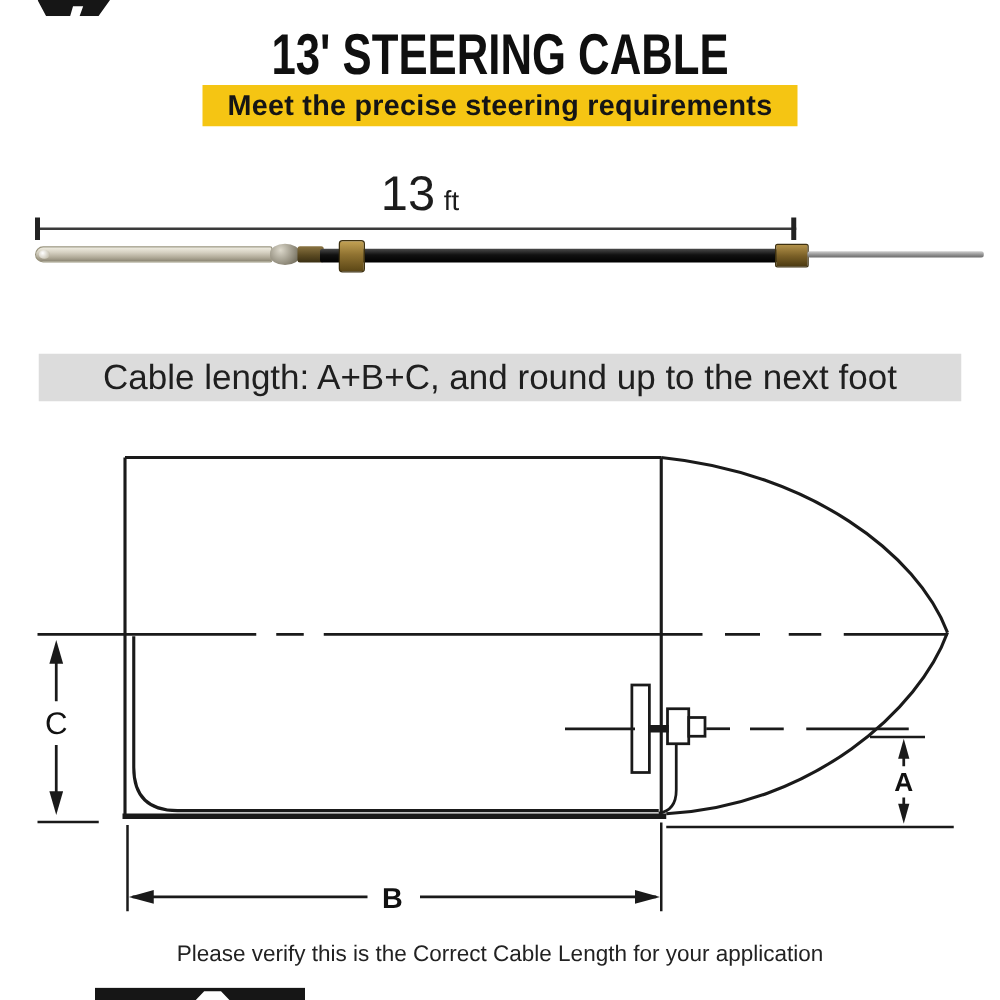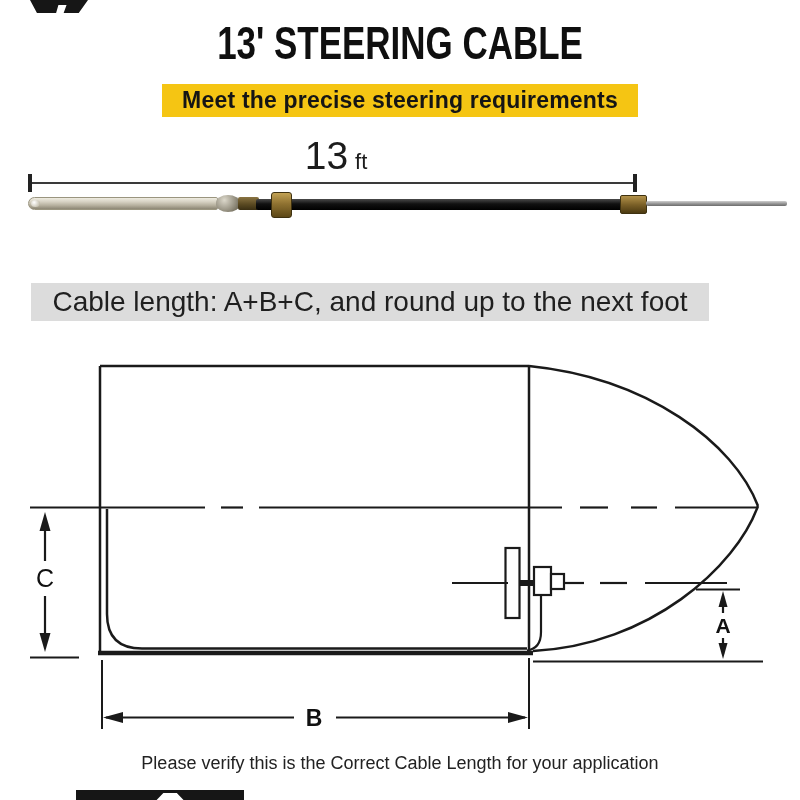--- a/index.html
+++ b/index.html
@@ -15,21 +15,21 @@
     clip-path:polygon(0% 0%,100% 0%,84% 100%,58% 100%,63% 38%,49% 38%,45% 100%,12% 100%);
   }
   #title{
     left:0;top:20px;width:800px;text-align:center;
     font-size:46px;font-weight:bold;color:#0f0f0f;line-height:1.0;
     transform:scaleX(0.76);transform-origin:center;
     letter-spacing:0px;white-space:nowrap;
   }
   #yellow-banner{
     left:162px;top:68px;width:476px;height:33px;background:#F5C513;
-    display:flex;align-items:center;justify-content:center;margin-top:16px;
+    display:flex;align-items:center;justify-content:center;
   }
   #yellow-banner span{
     font-size:23px;font-weight:bold;color:#151515;letter-spacing:0.2px;
   }
 
   
   #len-label{
     left:0;top:134px;width:672px;display:flex;justify-content:center;
     align-items:baseline;gap:7px;color:#1c1c1c;
   }
@@ -75,21 +75,21 @@
     background:linear-gradient(180deg,#b3924a 0%,#7c6128 50%,#4c3a11 100%);
     border:1px solid #3e3110;box-sizing:border-box;
   }
   .rod{
     left:646px;top:13px;width:141px;height:5px;border-radius:2px;
     background:linear-gradient(180deg,#cfcfcf,#8e8e8e 60%,#6c6c6c);
   }
 
   
   #info-bar{
-    left:31px;top:283px;width:678px;height:38px;background:#DCDCDC;
+    left:31px;top:283px;width:738px;height:38px;background:#DCDCDC;
     display:flex;align-items:center;justify-content:center;
   }
   #info-bar span{font-size:28px;color:#1f1f1f;}
 
   
   #boat-svg{left:0;top:330px;}
   #boat-svg text{font-family:"Liberation Sans", sans-serif;fill:#111;}
 
   
   #footer-text{

